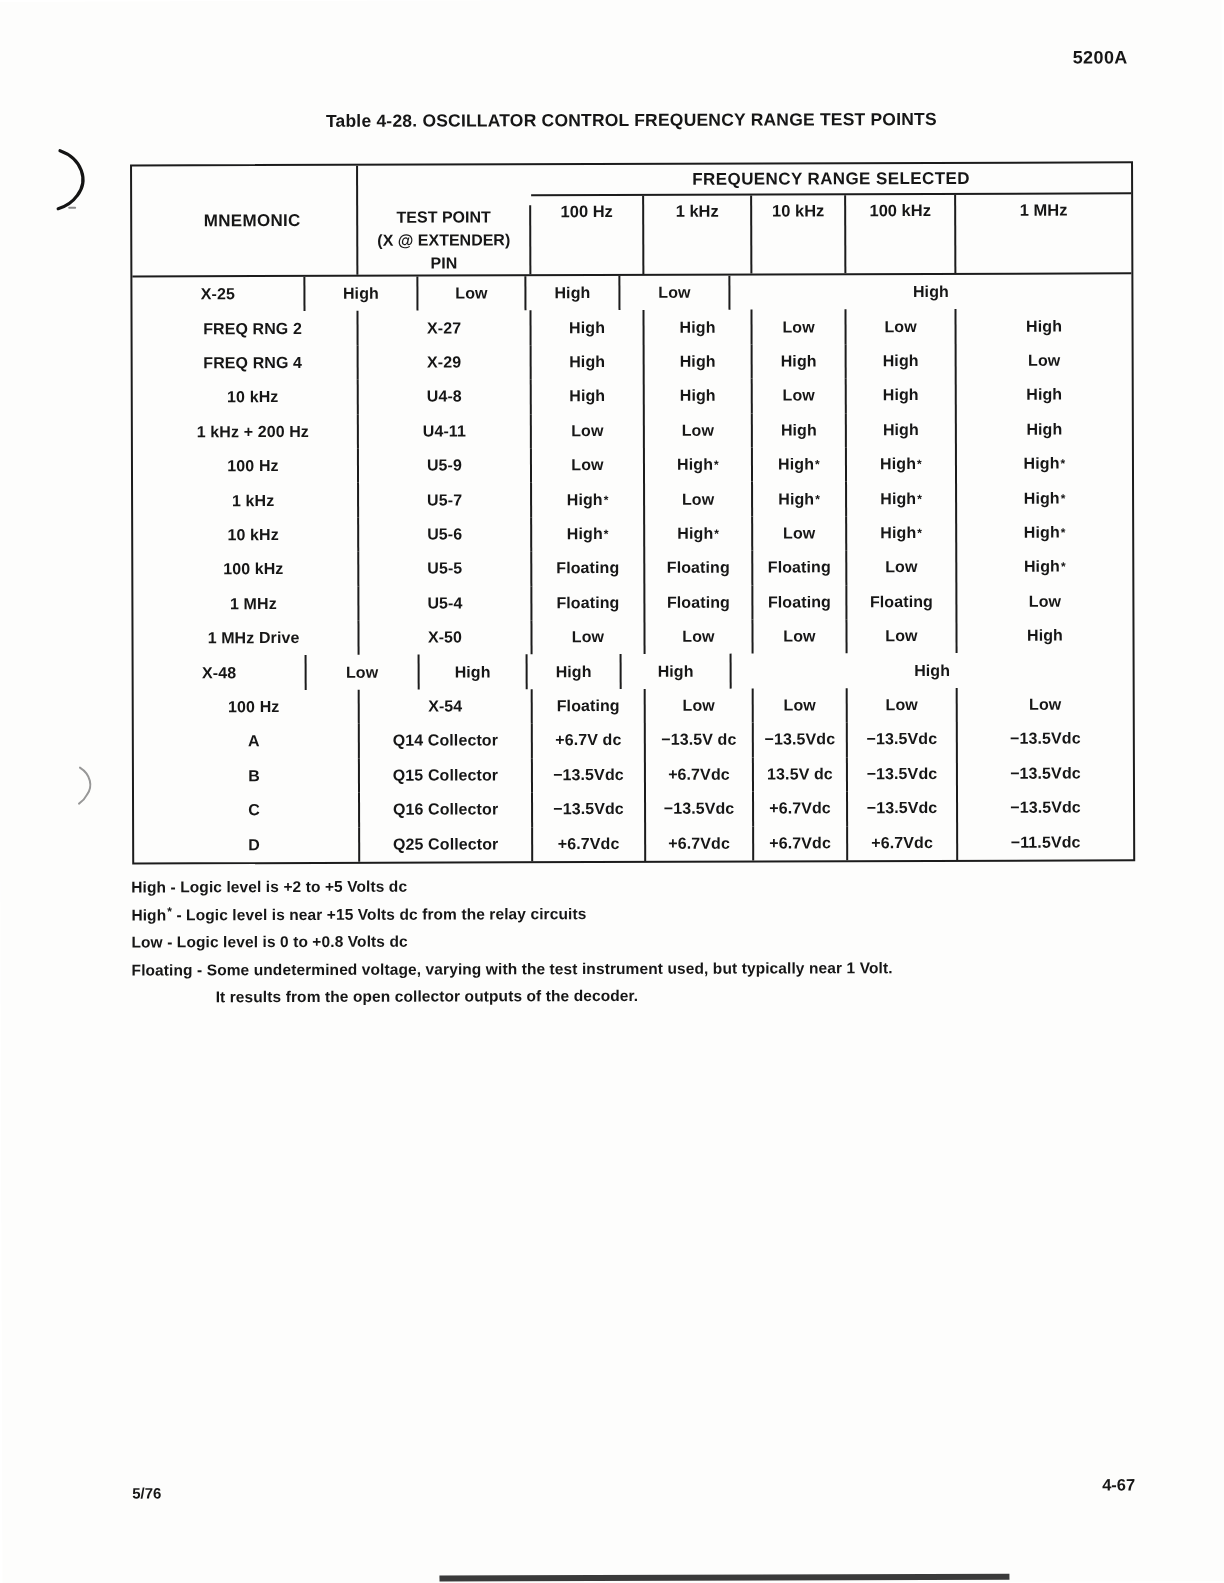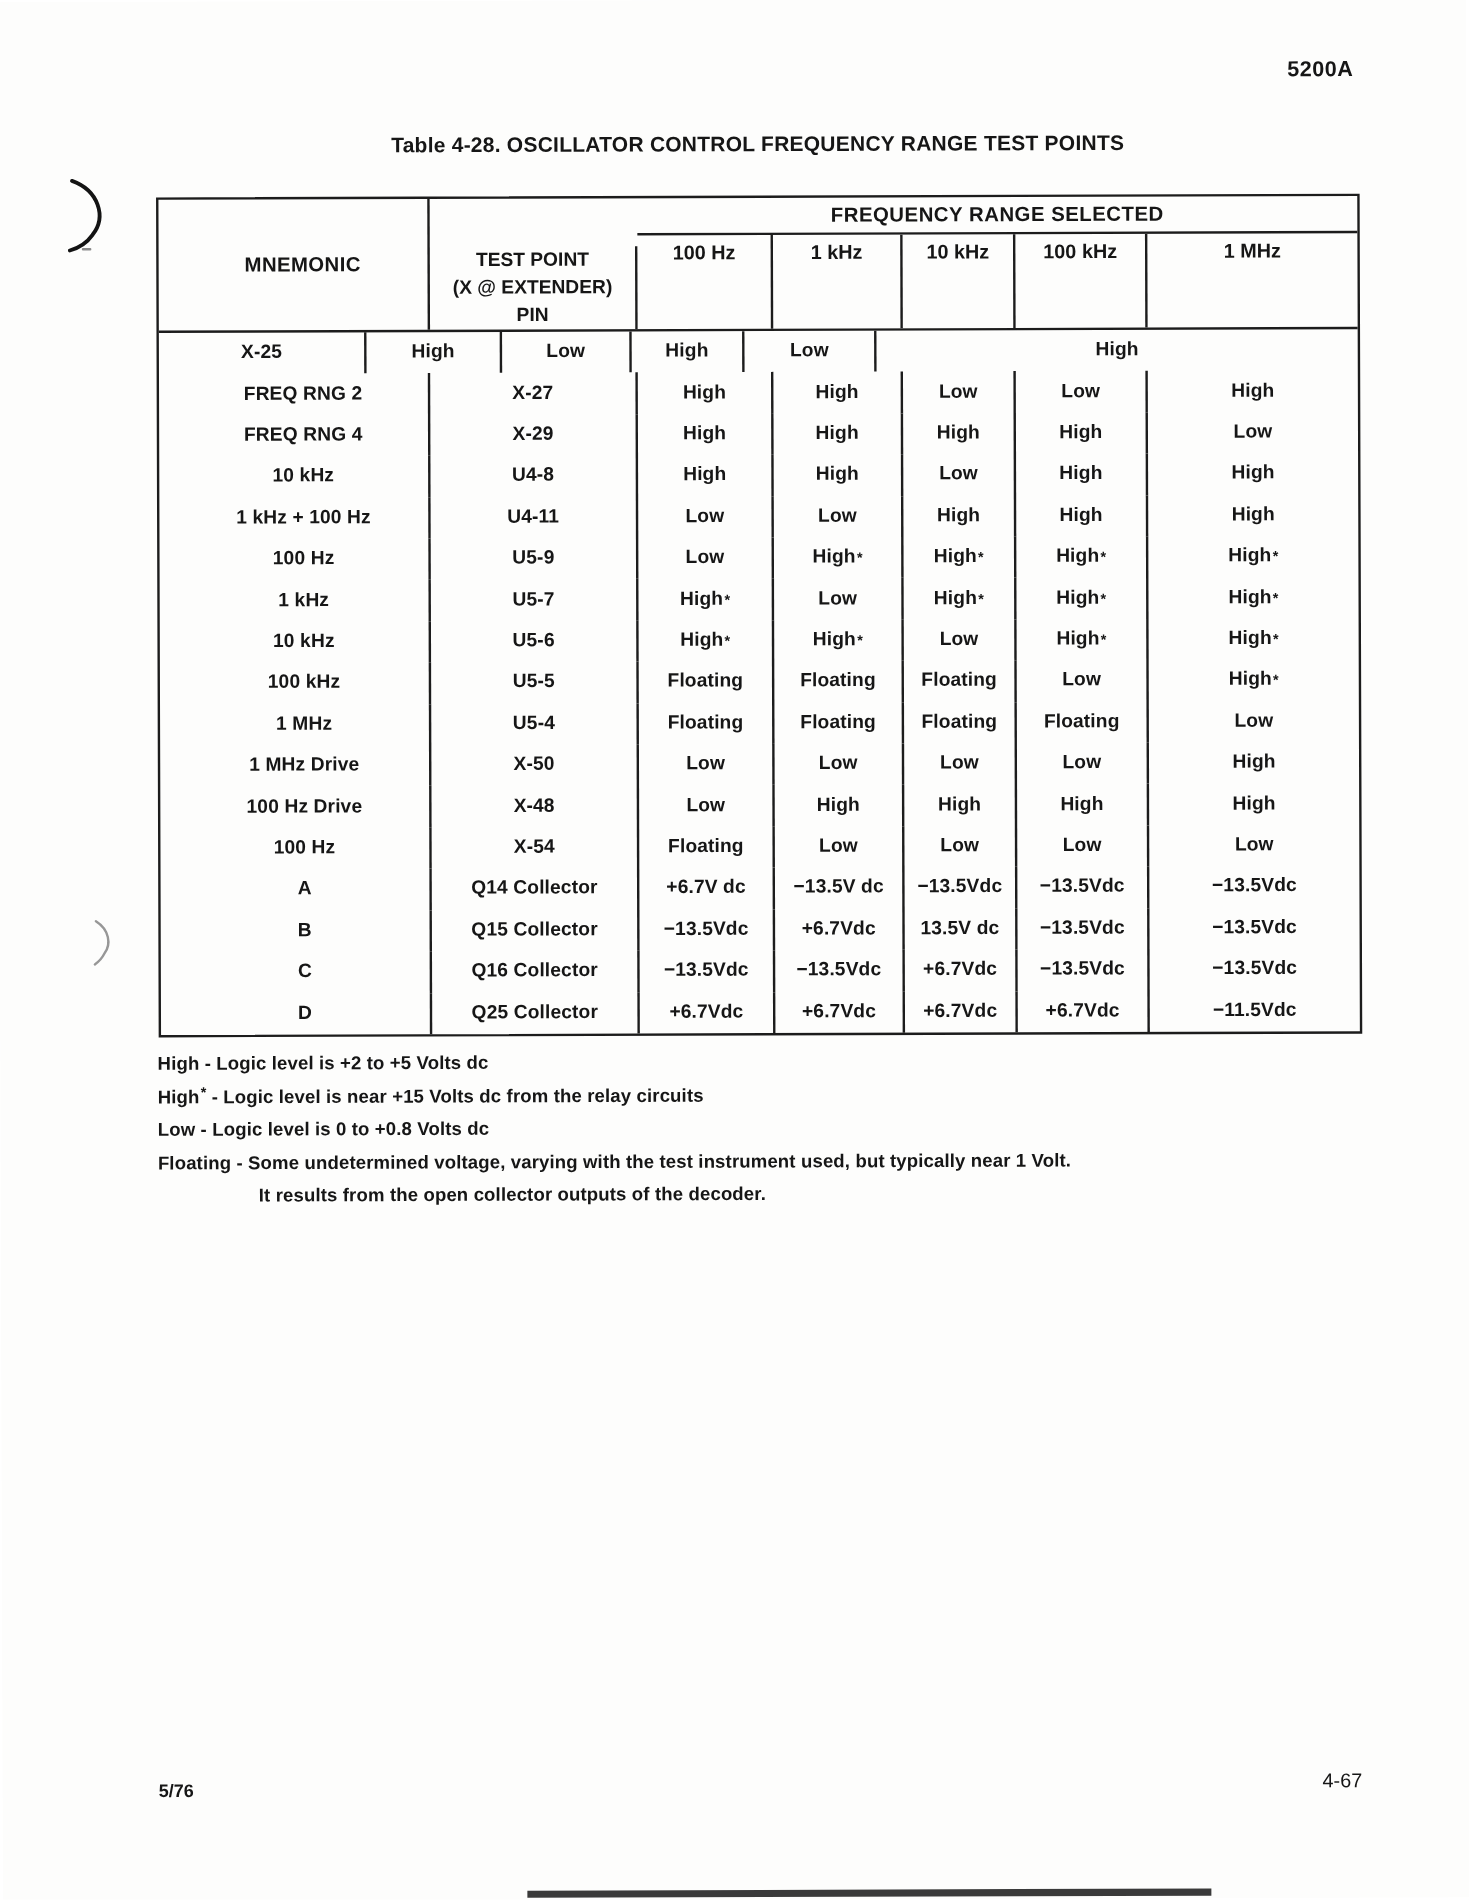--- a/index.html
+++ b/index.html
@@ -63,21 +63,21 @@
 
   
   .footnotes {
     position:absolute; left:131px; top:872px; width:960px;
     font-size:15.5px; font-weight:700; line-height:27.5px; letter-spacing:.1px;
   }
   .fn-indent { margin-left:84px; }
 
   
   .footer-left  { position:absolute; left:130px; top:1483px; font-size:15px;  font-weight:700; }
-  .footer-right { position:absolute; right:91px; top:1477px; font-size:16.5px; font-weight:400; }
+  .footer-right { position:absolute; right:91px; top:1477px; font-size:16.5px; font-weight:700; }
 
   
   .arc-mark-1 { position:absolute; left:56px; top:146px; }
   .arc-speck  { position:absolute; left:70px; top:205px; width:8px; height:2px; background:#8b8b8b; border-radius:2px; }
   .arc-mark-2 { position:absolute; left:76px; top:764px; }
   .scan-bar   { position:absolute; left:437px; top:1575px; width:570px; height:6px; background:#3a3a3a; }
 </style>
 </head>
 <body>
 
@@ -136,21 +136,21 @@
         <div class="trow">
           <div class="cell col-m">10 kHz</div>
           <div class="cell col-t">U4-8</div>
           <div class="cell v0">High</div>
           <div class="cell v1">High</div>
           <div class="cell v2">Low</div>
           <div class="cell v3">High</div>
           <div class="cell v4">High</div>
         </div>
         <div class="trow">
-          <div class="cell col-m">1 kHz + 100 Hz</div>
+          <div class="cell col-m">1 kHz + 200 Hz</div>
           <div class="cell col-t">U4-11</div>
           <div class="cell v0">Low</div>
           <div class="cell v1">Low</div>
           <div class="cell v2">High</div>
           <div class="cell v3">High</div>
           <div class="cell v4">High</div>
         </div>
         <div class="trow">
           <div class="cell col-m">100 Hz</div>
           <div class="cell col-t">U5-9</div>
@@ -199,21 +199,20 @@
         <div class="trow">
           <div class="cell col-m">1 MHz Drive</div>
           <div class="cell col-t">X-50</div>
           <div class="cell v0">Low</div>
           <div class="cell v1">Low</div>
           <div class="cell v2">Low</div>
           <div class="cell v3">Low</div>
           <div class="cell v4">High</div>
         </div>
         <div class="trow">
-          <div class="cell col-m">100 Hz Drive</div>
           <div class="cell col-t">X-48</div>
           <div class="cell v0">Low</div>
           <div class="cell v1">High</div>
           <div class="cell v2">High</div>
           <div class="cell v3">High</div>
           <div class="cell v4">High</div>
         </div>
         <div class="trow">
           <div class="cell col-m">100 Hz</div>
           <div class="cell col-t">X-54</div>

